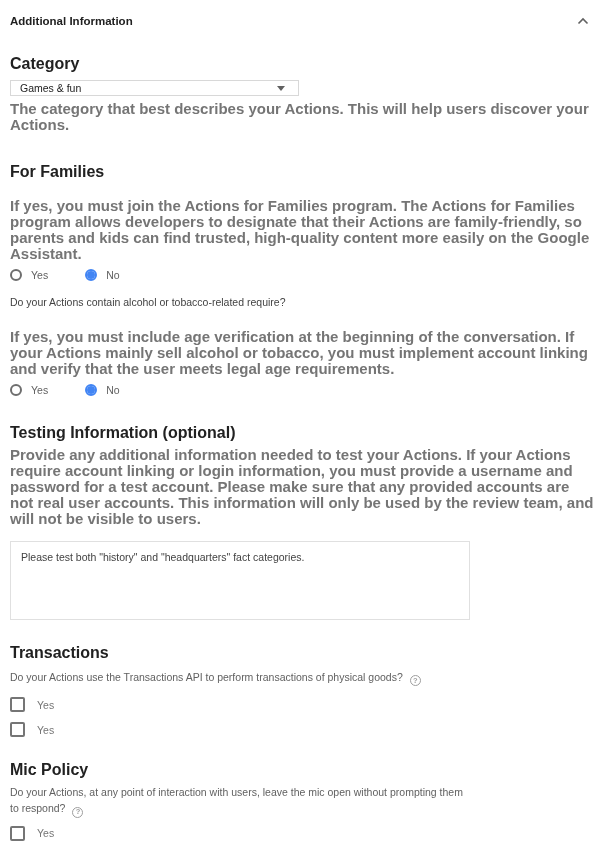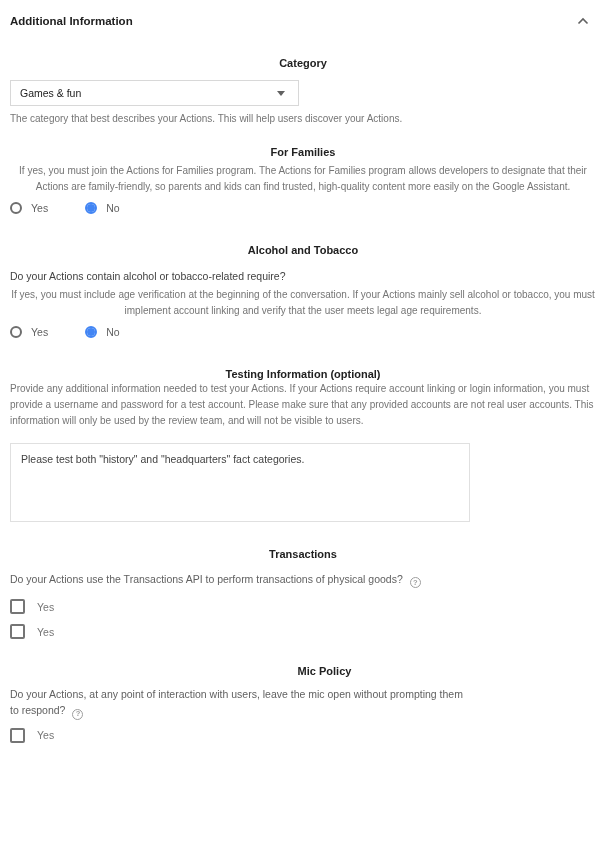--- a/index.html
+++ b/index.html
@@ -11,29 +11,29 @@
     overflow: hidden;
   }
   .page { padding: 15px 9px 0 10px; width: 605px; }
 
   
   .panel-header { display: flex; justify-content: space-between; align-items: flex-end; gap: 8px; }
   .panel-title { font-size: 11.5px; font-weight: bold; color: #212121; }
   .collapse-btn { background: none; border: none; padding: 2px; margin-right: 5px; cursor: pointer; line-height: 0; }
 
   
-  .section-title { font-size: 11px; font-weight: bold; color: #212121; line-height: 13px; text-align: center; }
+  .section-title { font-size: 16px; font-weight: bold; color: #212121; line-height: 13px; }
 
   .question { font-size: 10.5px; color: #424242; line-height: 13px; }
   .question.light { color: #616161; }
-  .description { font-size: 10px; color: #757575; line-height: 16px; max-width: 590px; }
+  .description { font-size: 15px; color: #757575; line-height: 16px; max-width: 590px; font-weight: bold; }
 
   
   .select-box {
-    width: 289px; height: 26px;
+    width: 289px; height: 16px;
     border: 1px solid #d8d8d8;
     background: #fff;
     display: flex; align-items: center; justify-content: space-between;
     padding: 0 13px 0 9px;
     color: #212121; cursor: pointer;
   }
   .caret-down {
     width: 0; height: 0;
     border-left: 4px solid transparent;
     border-right: 4px solid transparent;
@@ -78,33 +78,33 @@
     border: 1px solid #e0e0e0;
     padding: 8px 10px;
     font-family: inherit; font-size: 10.5px; line-height: 15px;
     color: #424242; resize: none; display: block; outline: none;
   }
 
   
   .m-category-label   { margin-top: 30px; }
   .m-select           { margin-top: 10px; }
   .m-category-help    { margin-top: 5px; line-height 14px; }
-  .m-families-title   { margin-top: 19px; }
+  .m-families-title   { margin-top: 32px; }
   .m-question         { margin-top: 13px; }
-  .m-desc             { margin-top: 4px; text-align: center; }
+  .m-desc             { margin-top: 20px; }
   .m-radios           { margin-top: 5px; }
   .m-section          { margin-top: 28px; }
-  .m-testing-desc     { }
+  .m-testing-desc     { margin-top: 8px; }
   .m-textarea         { margin-top: 14px; }
   .m-trans-title      { margin-top: 26px; }
   .m-trans-q1         { margin-top: 12px; }
   .m-check1           { margin-top: 11px; }
   .m-trans-q2         { margin-top: 19px; }
   .m-check2           { margin-top: 10px; }
-  .m-mic-title        { margin-top: 26px; margin-left: 43px; }
+  .m-mic-title        { margin-top: 26px; }
   .m-mic-q            { margin-top: 8px; max-width: 462px; line-height: 16px; }
   .m-check3           { margin-top: 8px; }
 </style>
 </head>
 <body>
 
 <div class="page">
 
   <div class="panel-header">
     <div class="panel-title">Additional Information</div>
@@ -132,21 +132,20 @@
       <span class="radio-label">Yes</span>
     </div>
     <div class="radio-opt">
       <span class="radio-outer selected">
           <span class="radio-dot"></span>
         </span>
       <span class="radio-label">No</span>
     </div>
   </div>
 
-  <div class="section-title m-section">Alcohol and Tobacco</div>
   <div class="question m-question">Do your Actions contain alcohol or tobacco-related require?</div>
   <div class="description m-desc">If yes, you must include age verification at the beginning of the conversation. If your Actions mainly sell alcohol or tobacco, you must implement account linking and verify that the user meets legal age requirements.</div>
   <div class="radio-row m-radios">
     <div class="radio-opt">
       <span class="radio-outer"></span>
       <span class="radio-label">Yes</span>
     </div>
     <div class="radio-opt">
       <span class="radio-outer selected">
           <span class="radio-dot"></span>

